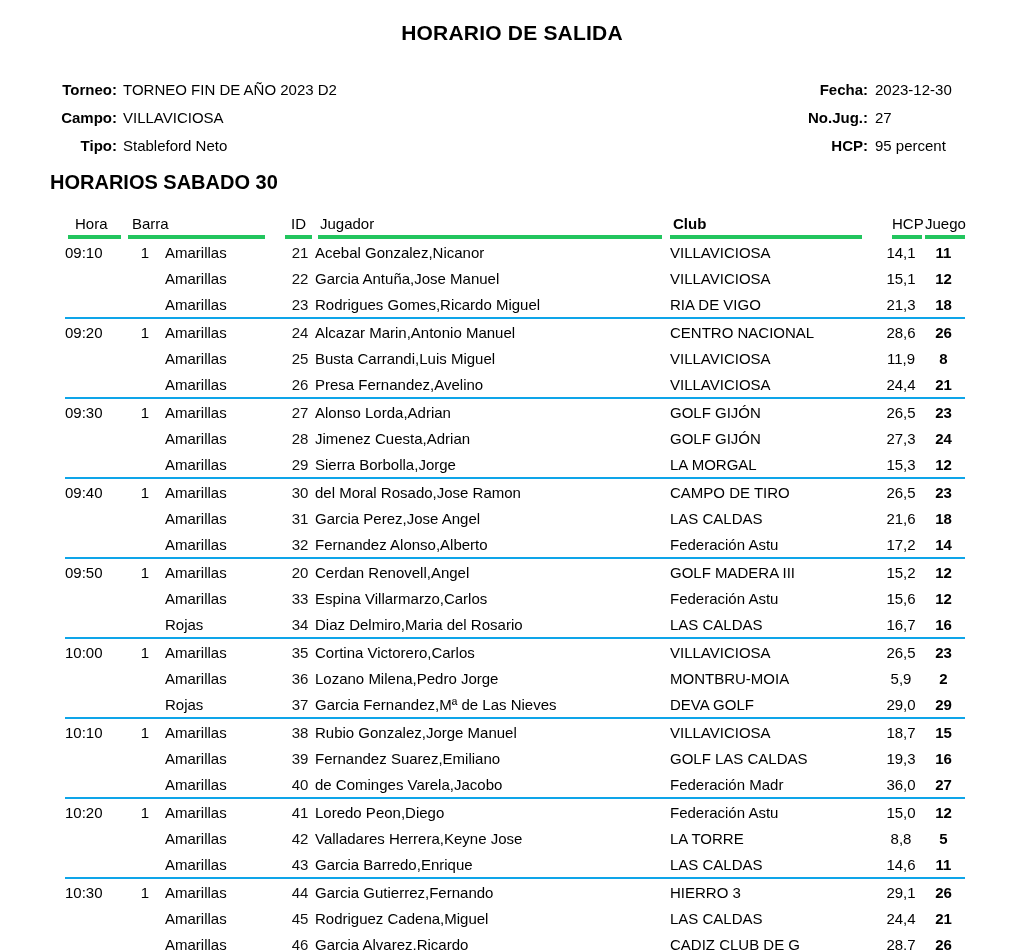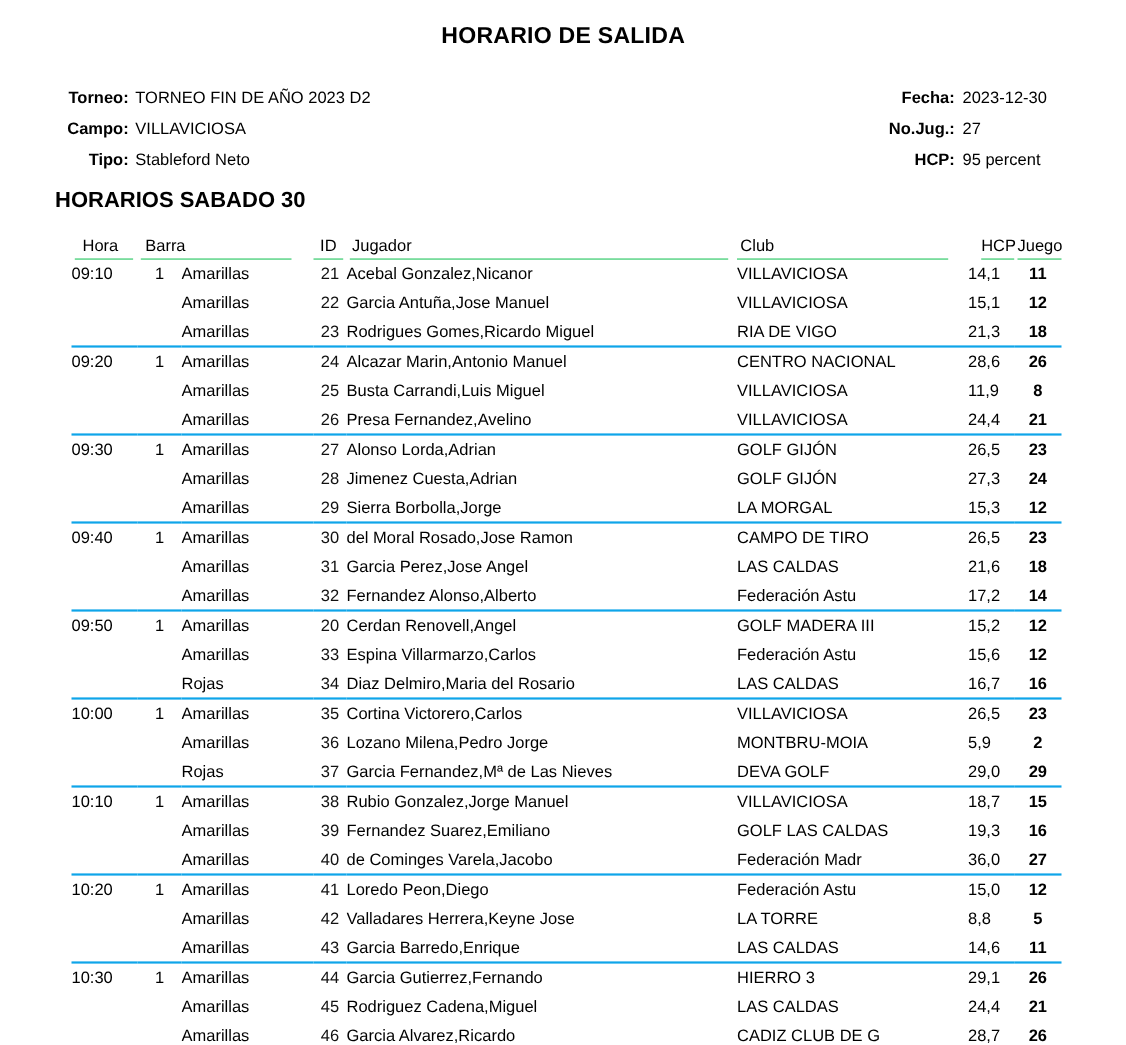--- a/index.html
+++ b/index.html
@@ -26,36 +26,36 @@
   
   table.tt{
     margin:12px 0 0 65px;width:900px;
     border-collapse:collapse;table-layout:fixed;
     border-bottom:2px solid #000;
   }
   table.tt th{
     font-weight:normal;font-size:15px;text-align:left;
     padding:0;height:28px;vertical-align:bottom;
   }
-  .hl{display:block;border-bottom:1px solid #22c55e;padding-bottom:3px;}
+  .hl{display:block;border-bottom:4px solid #22c55e;padding-bottom:3px;}
   th.h-hora .hl{margin:0 4px 0 3px;padding-left:7px;}
   th.h-barra .hl{margin:0 20px 0 3px;padding-left:4px;}
   th.h-id .hl{margin-right:3px;text-align:center;}
   th.h-jug .hl{margin:0 8px 0 3px;padding-left:2px;}
-  th.h-club .hl{margin-right:18px;padding-left:3px;}
+  th.h-club .hl{margin-right:18px;padding-left:3px;font-weight:bold;}
   th.h-hcp .hl{margin-left:12px;text-align:center;}
   th.h-juego .hl{margin-left:3px;text-align:center;margin-top:12px;}
   table.tt td{padding:0;height:26px;font-size:15px;vertical-align:middle;white-space:nowrap;overflow:hidden;}
   td.c-hora{padding-left:10px;}
   td.c-barra{text-align:center;}
   td.c-tee{padding-left:17px;}
   td.c-id{text-align:center;font-size:13px;color:#111;}
   td.c-name{padding-left:5px;}
   td.c-club{padding-left:3px;}
-  td.c-hcp{text-align:left;padding-right:4px;}
+  td.c-hcp{text-align:center;padding-right:4px;}
   td.c-juego{text-align:center;font-weight:bold;}
   tbody.group + tbody.group{border-top:2px solid #0ea5e9;}
 </style>
 </head>
 <body>
 
 <h1 class="page-title">HORARIO DE SALIDA</h1>
 
 <div class="meta">
   <div class="meta-row">

